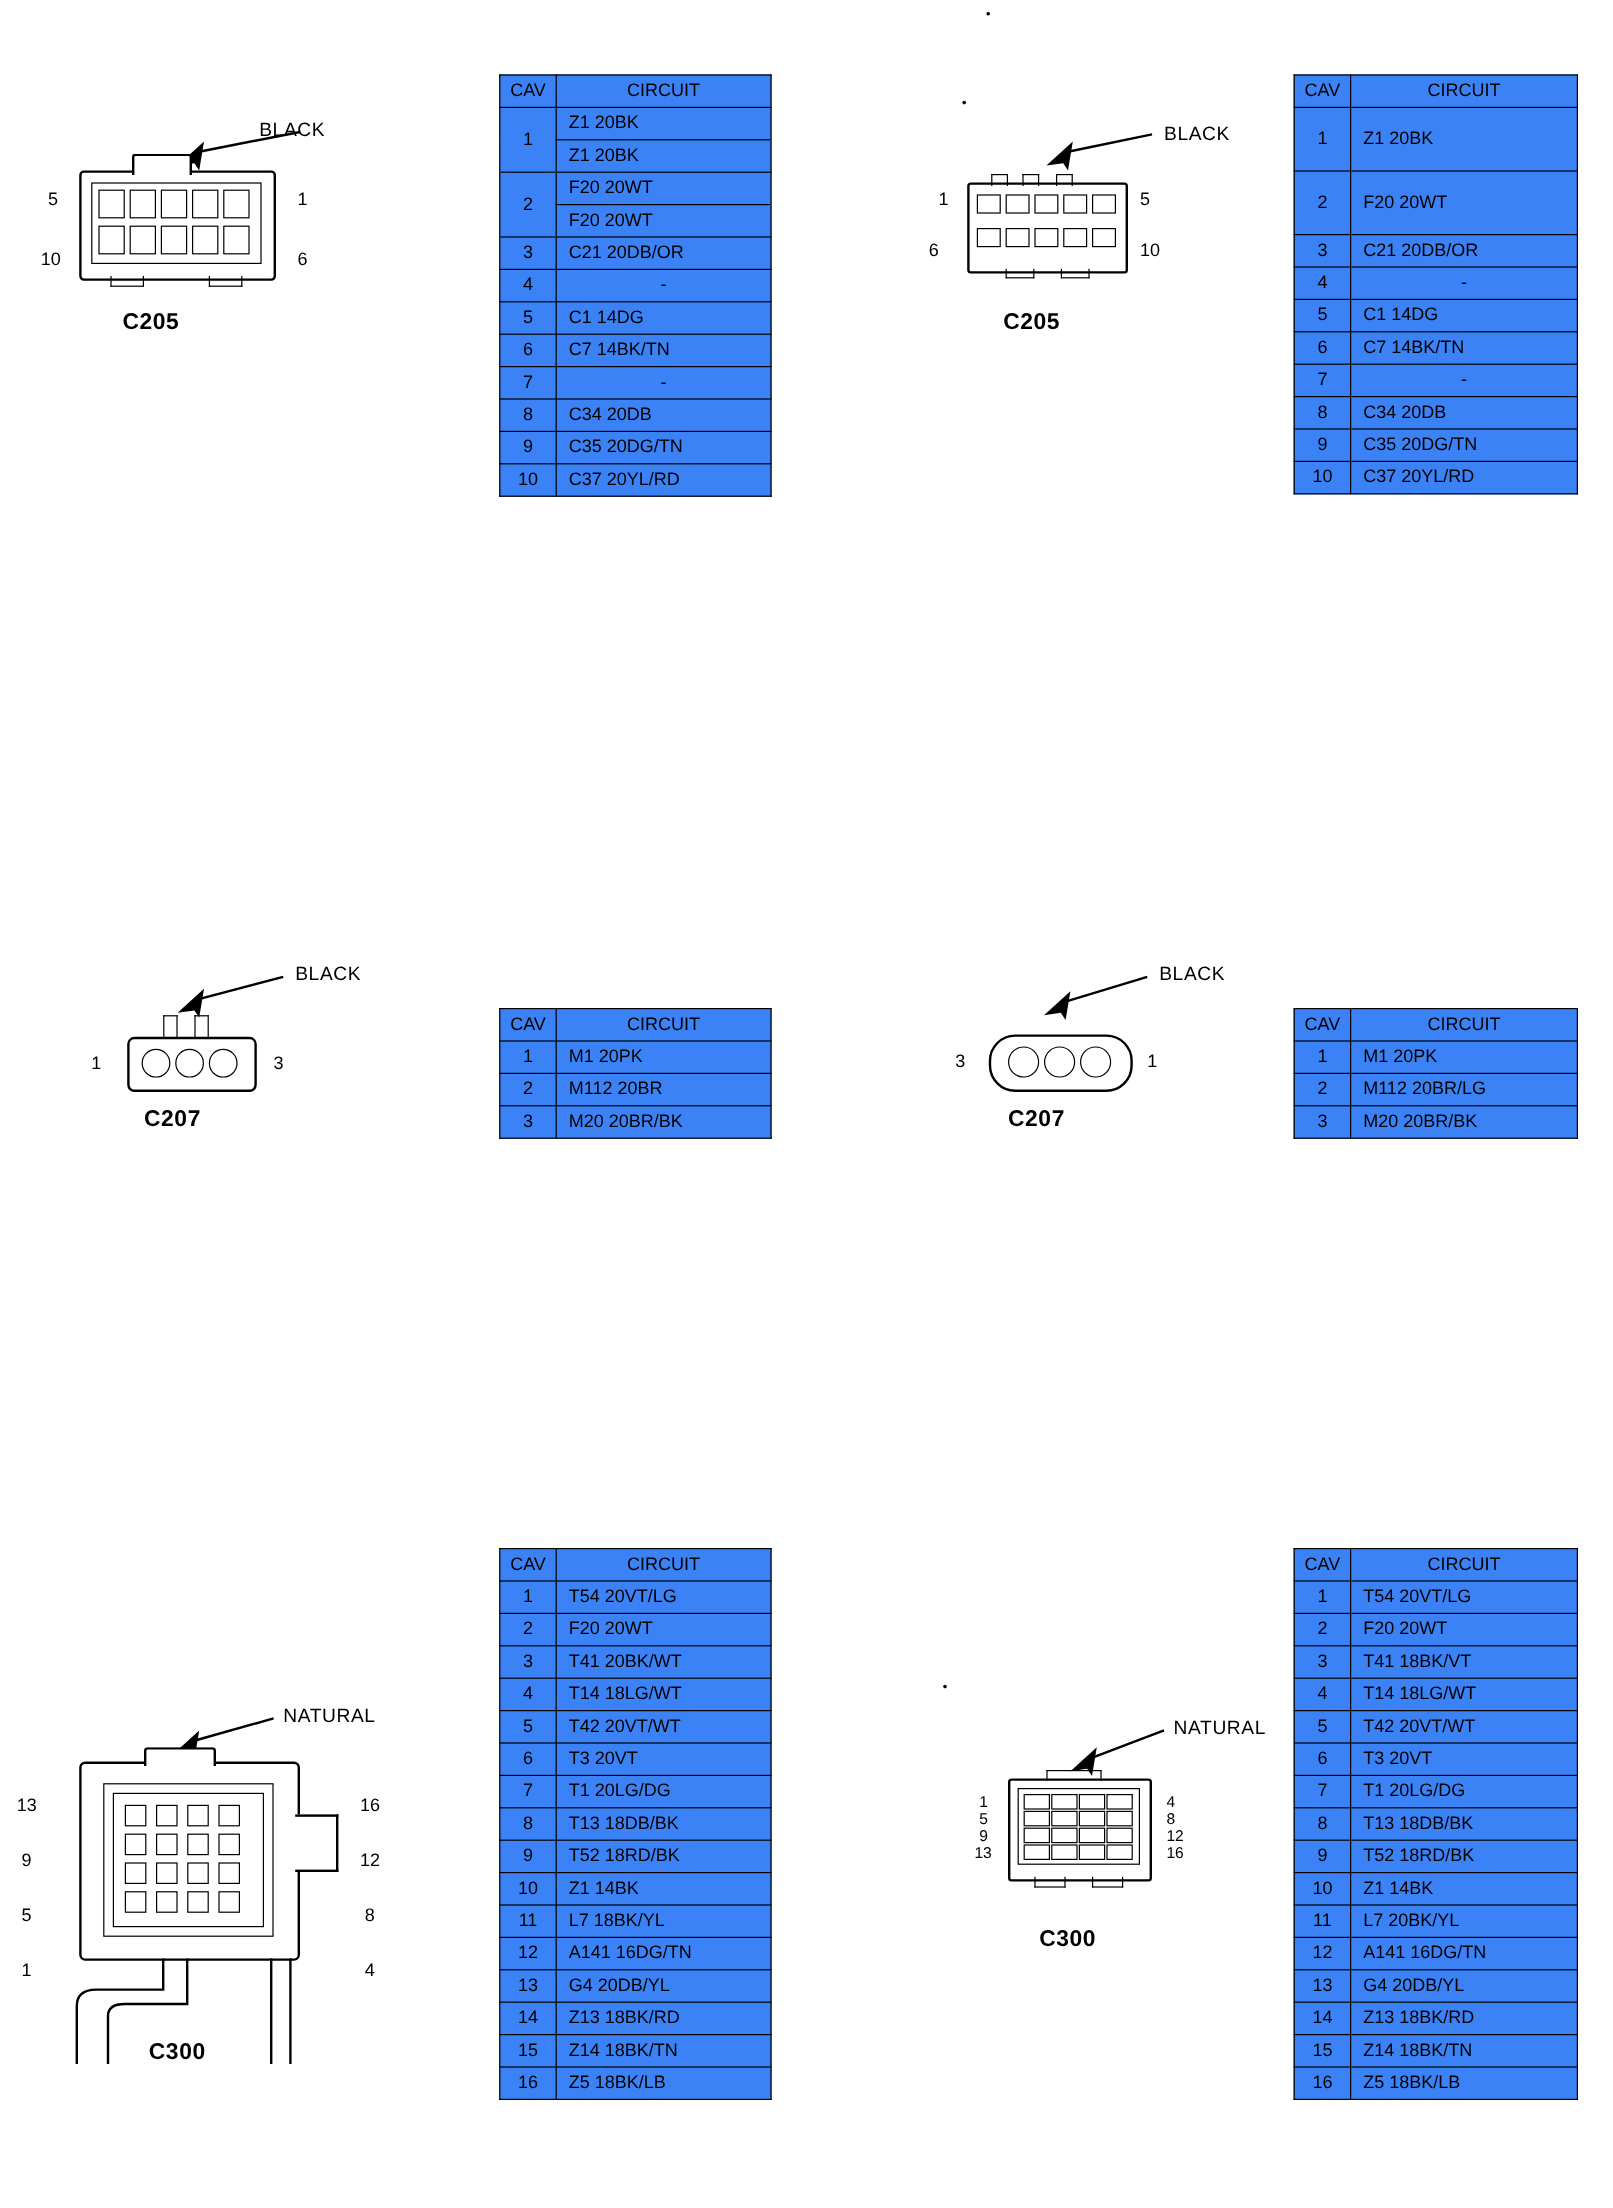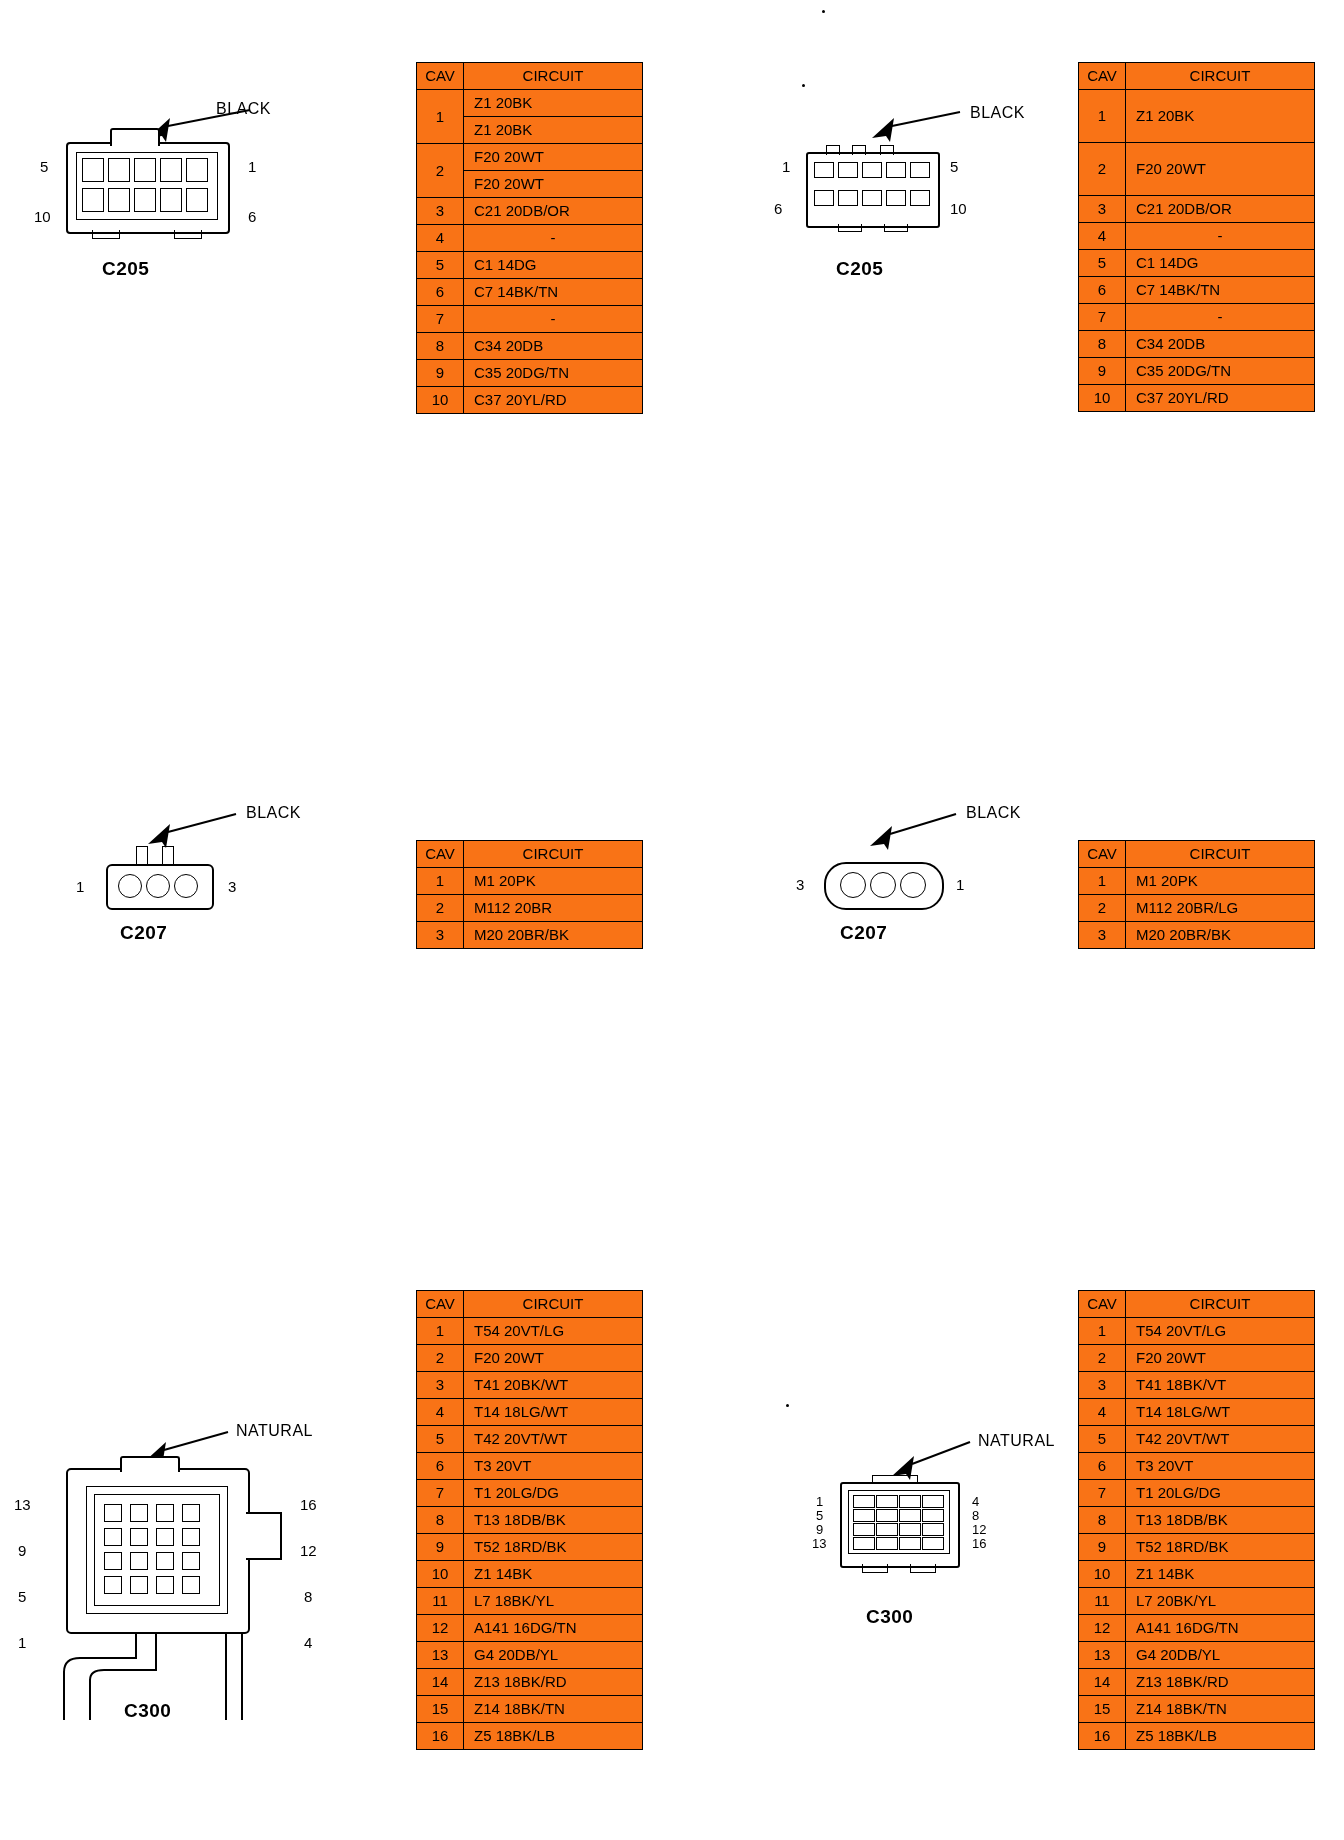--- a/index.html
+++ b/index.html
@@ -22,21 +22,21 @@
     height: 1840px;
   }
 
   
   .abs { position: absolute; }
 
   
   .cav-table {
     border-collapse: collapse;
     border: 1.5px solid #000;
-    background: #f97316;
+    background: #3b82f6;
     font-size: 15px;
   }
   .cav-table th, .cav-table td {
     border: 1px solid #000;
     padding: 0;
     height: 26px;
     line-height: 26px;
     font-weight: normal;
     white-space: nowrap;
   }

